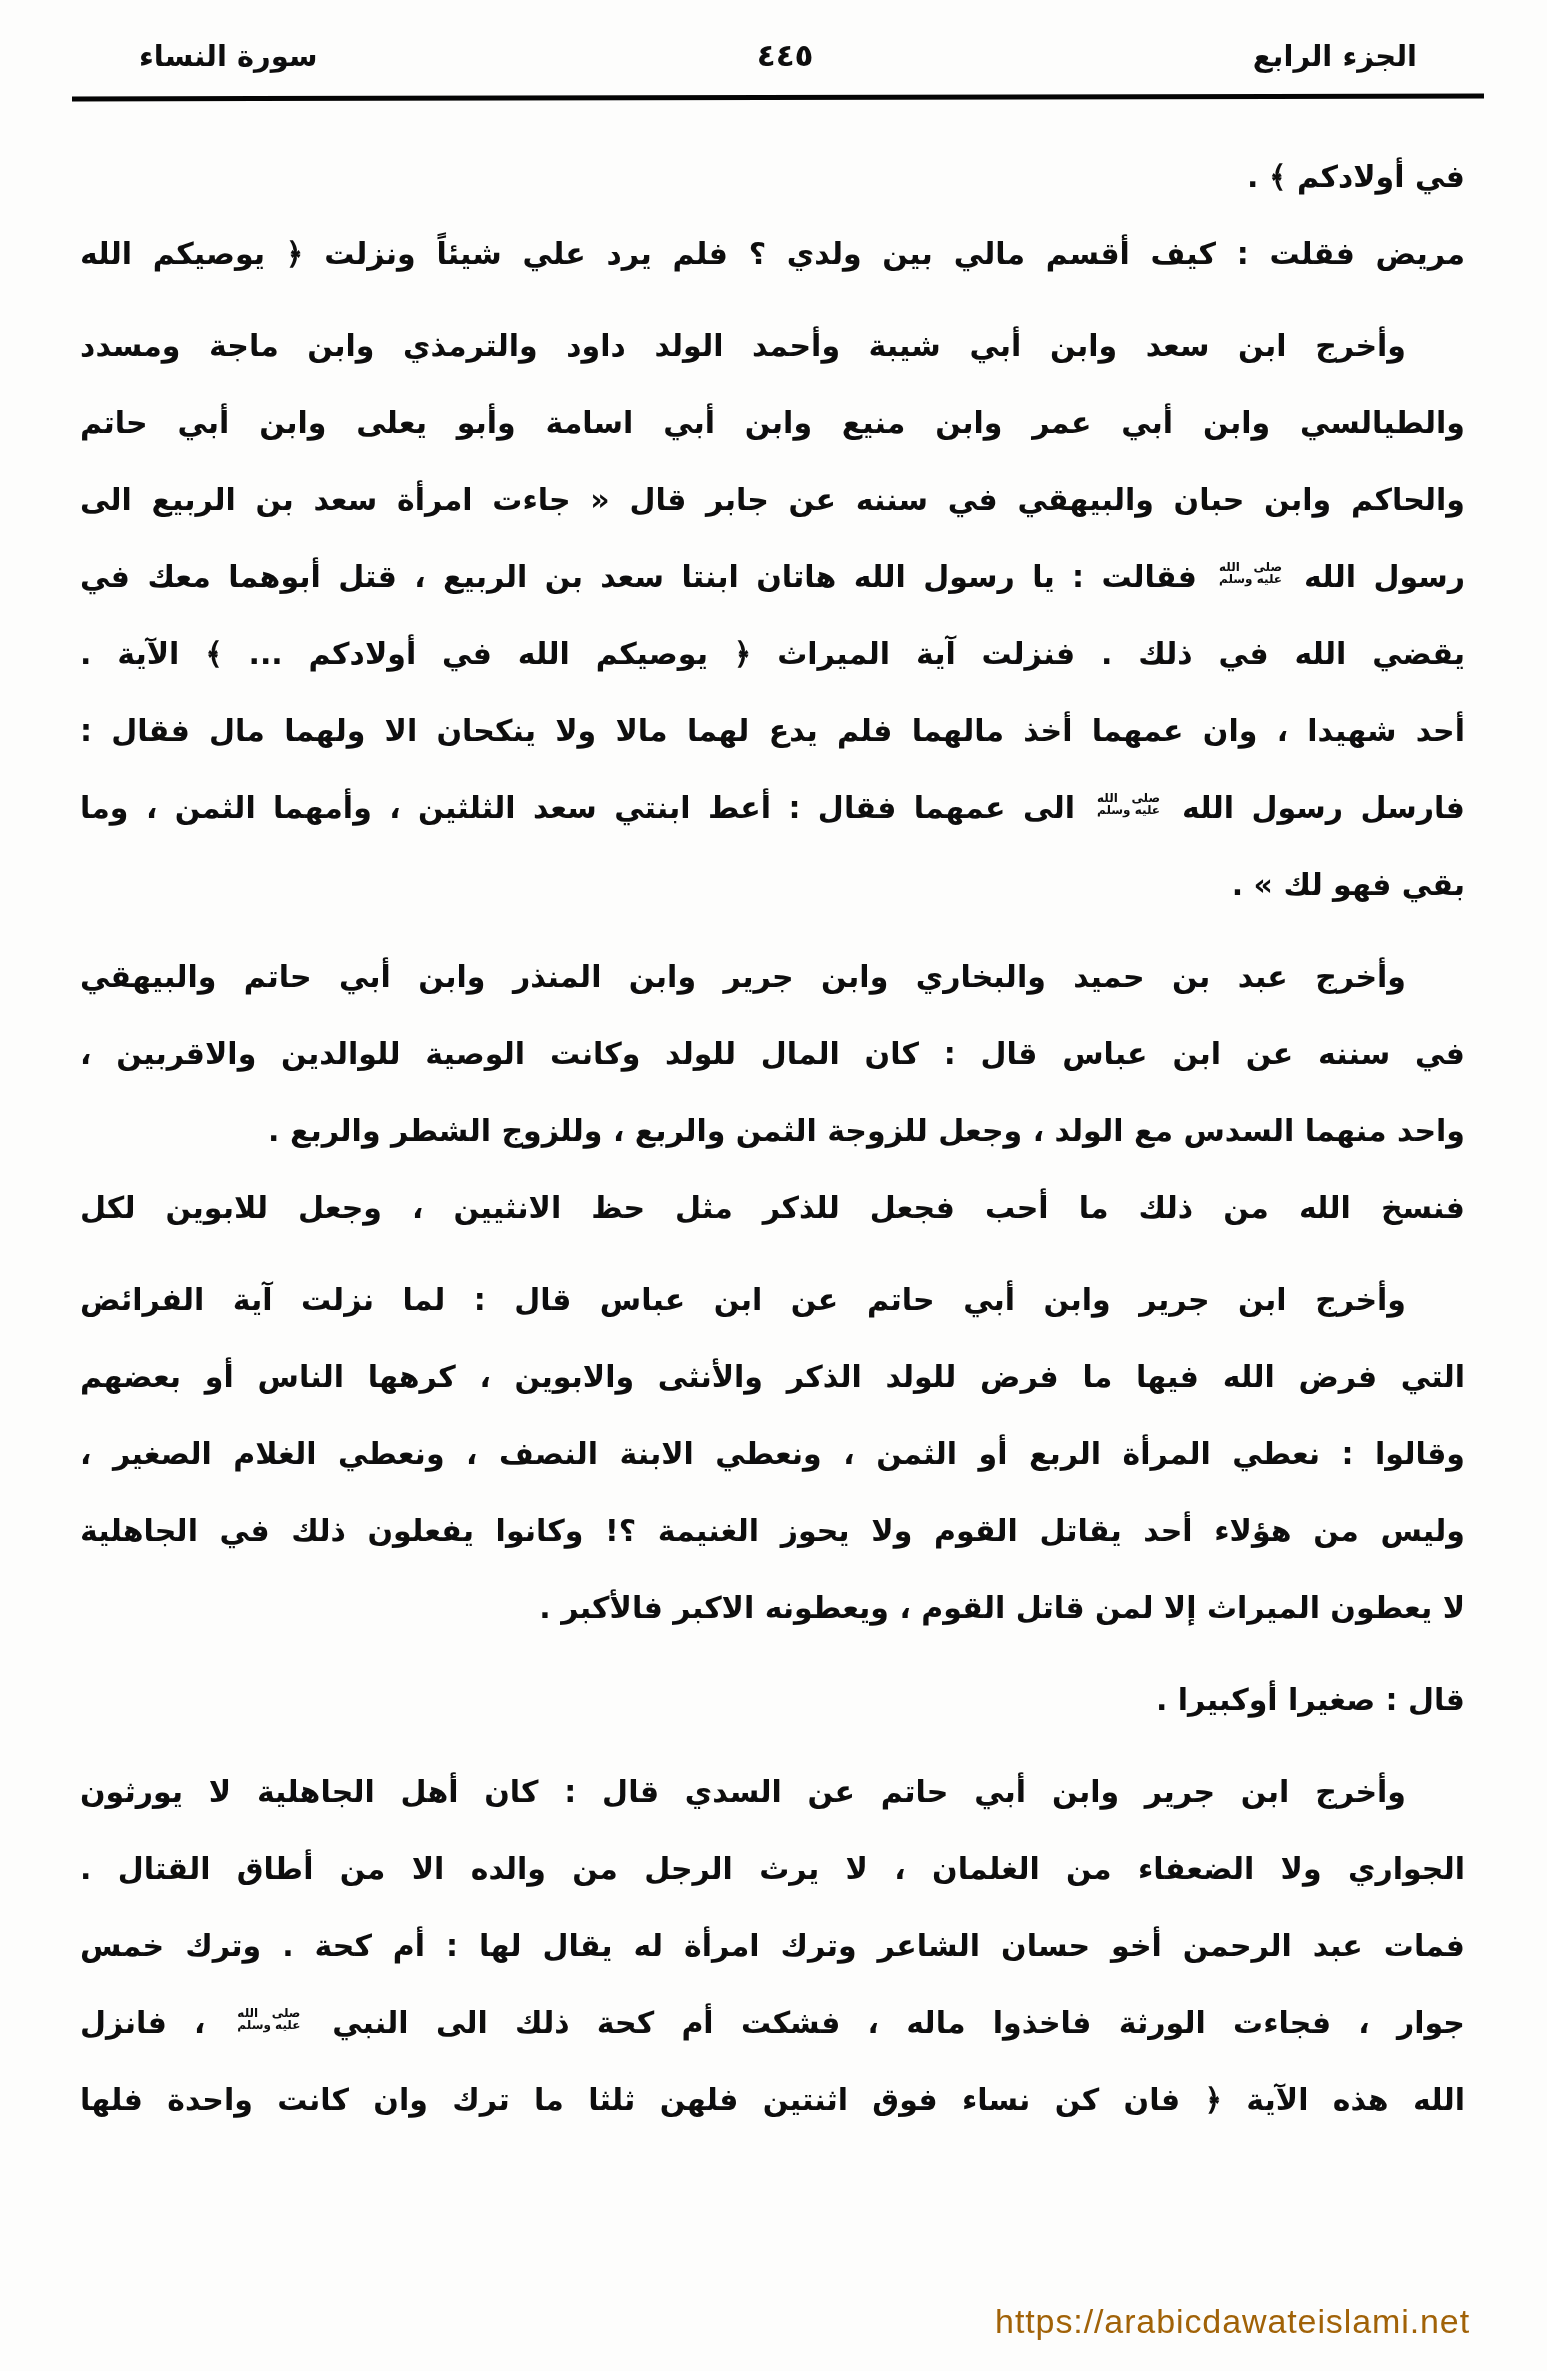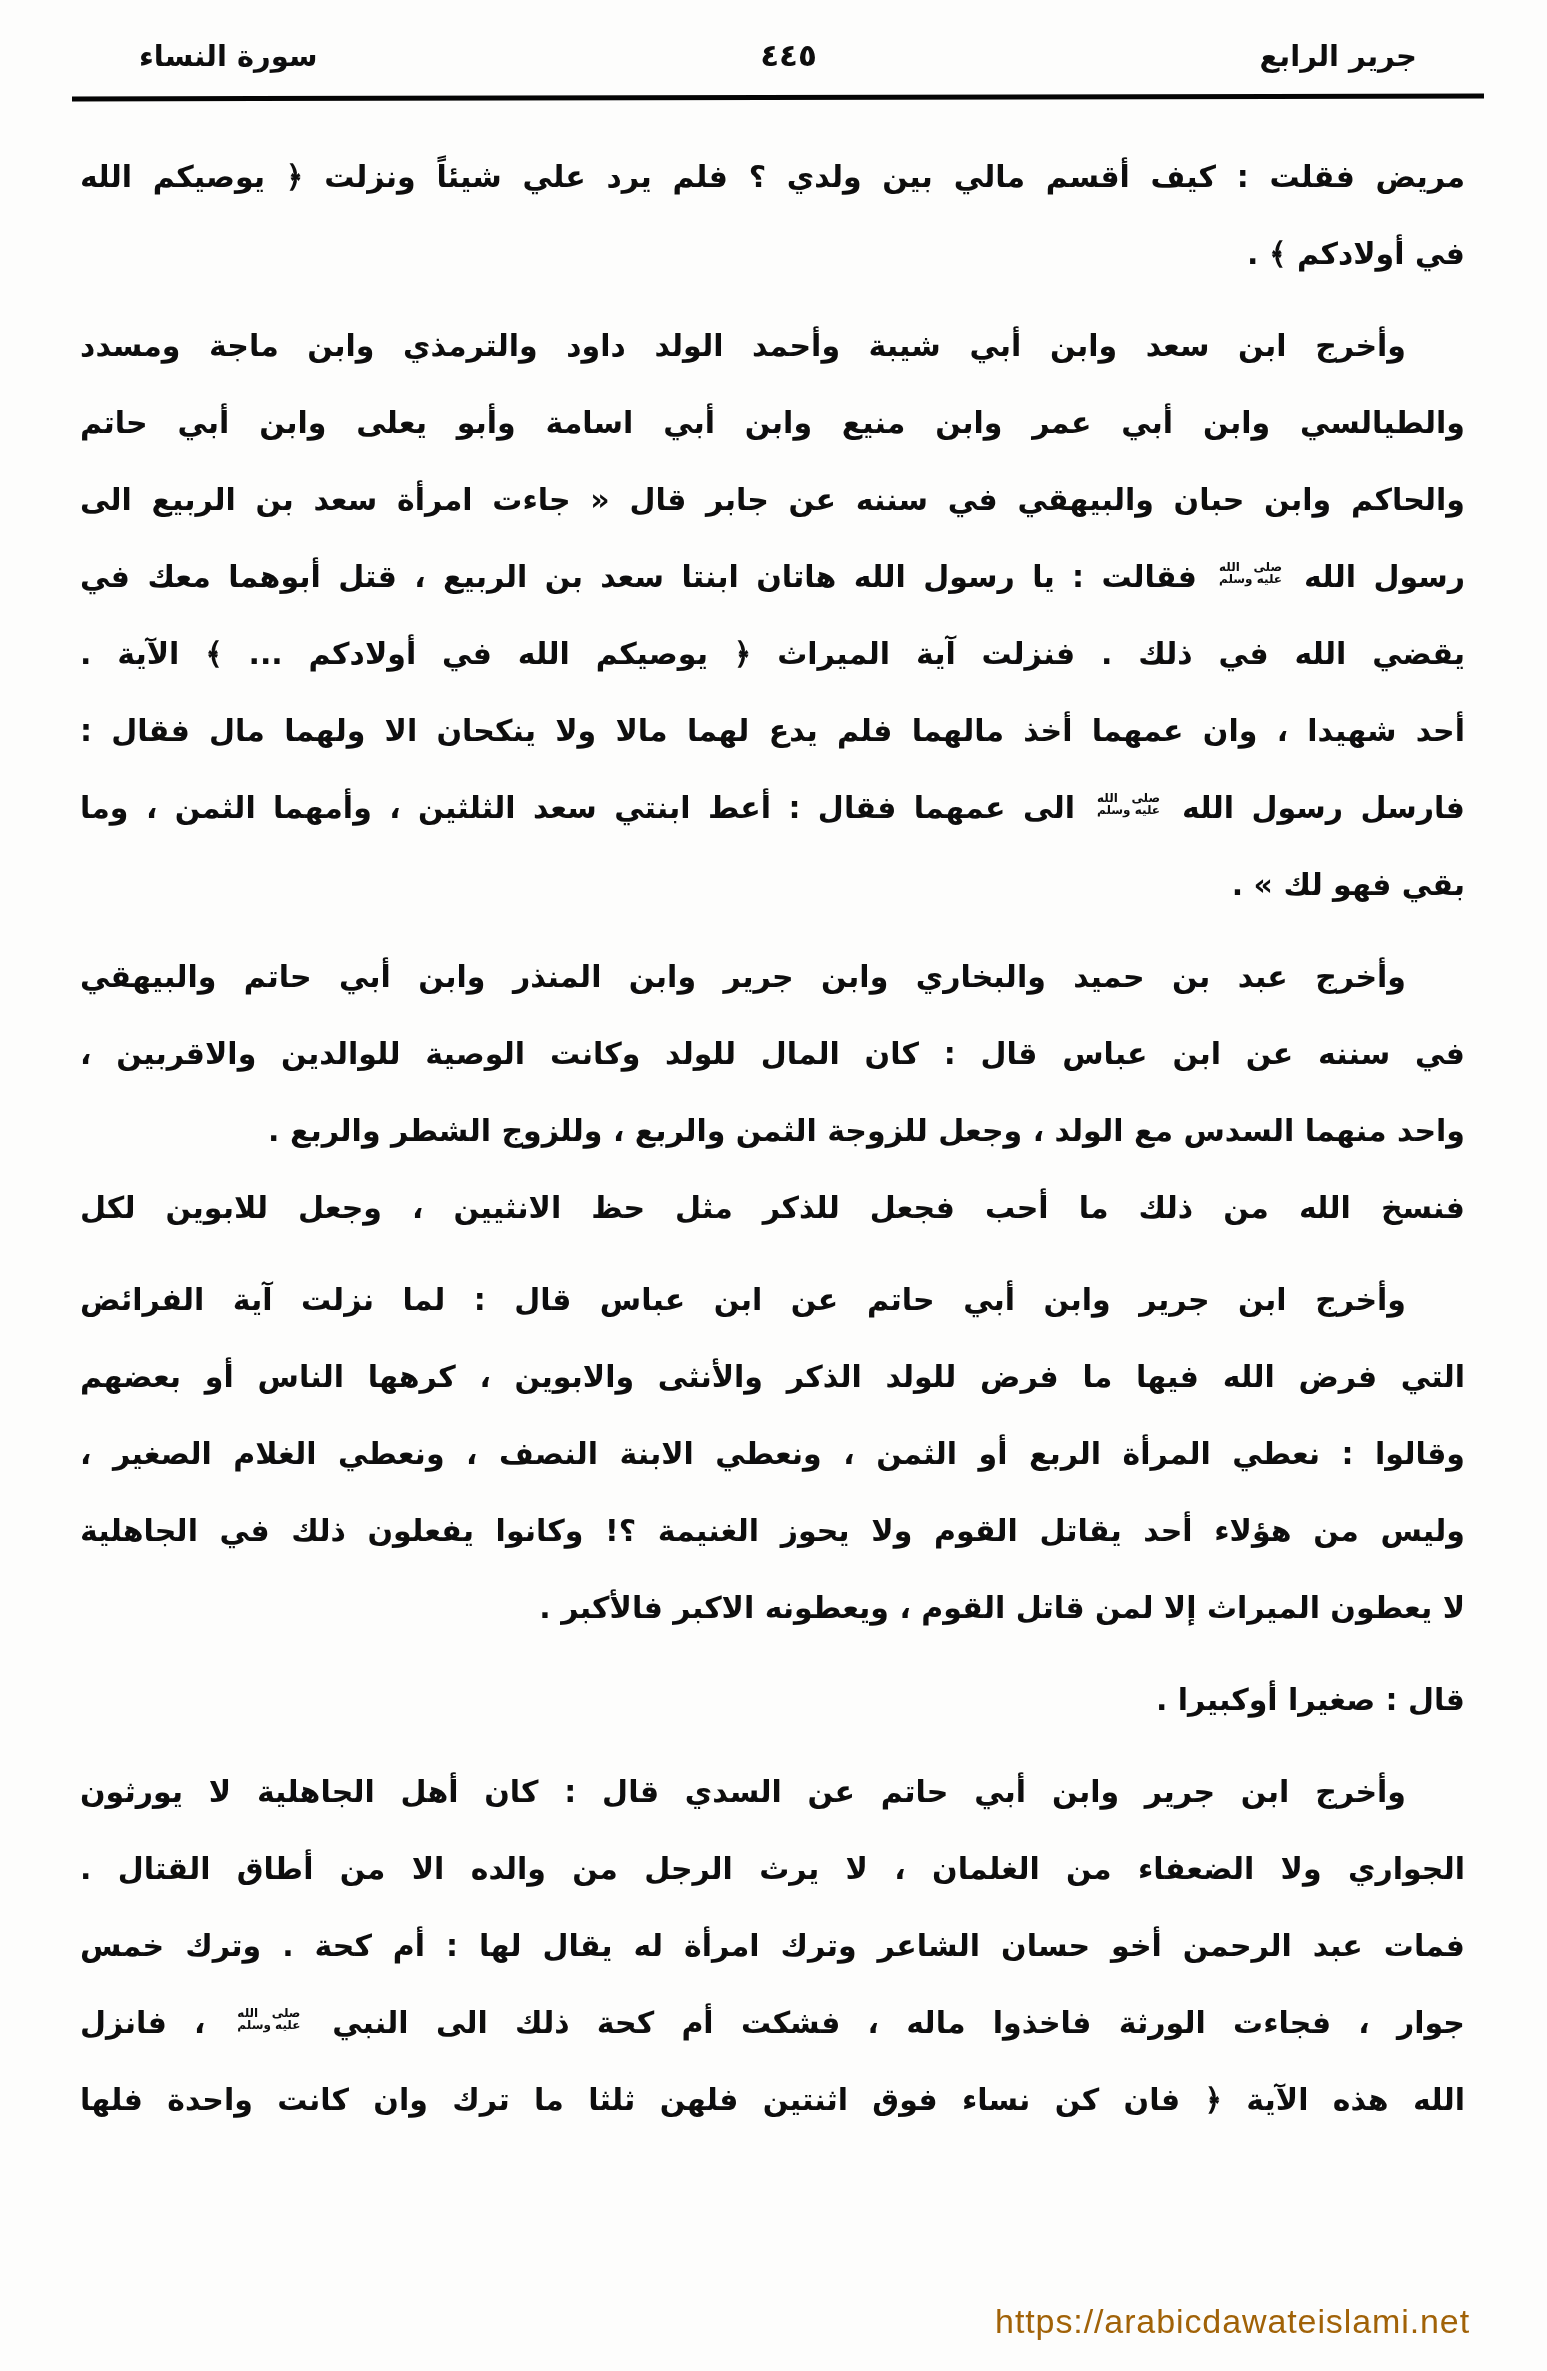--- a/index.html
+++ b/index.html
@@ -74,31 +74,31 @@
     color: #b0b0b0;
     letter-spacing: 0.9px;
   }
 </style>
 </head>
 <body>
 
 <div class="page">
 
   <div class="header">
-    <span>جرير الرابع</span>
+    <span>الجزء الرابع</span>
     <span class="mid">٤٤٥</span>
     <span>سورة النساء</span>
   </div>
 
   <div class="rule"></div>
 
   <div class="page-body">
       <div class="para">
+        <div class="line last-short">في أولادكم ﴾ .</div>
         <div class="line">مريض فقلت : كيف أقسم مالي بين ولدي ؟ فلم يرد علي شيئاً ونزلت ﴿ يوصيكم الله</div>
-        <div class="line last-short">في أولادكم ﴾ .</div>
       </div>
       <div class="para">
         <div class="line first">وأخرج ابن سعد وابن أبي شيبة وأحمد الولد داود والترمذي وابن ماجة ومسدد</div>
         <div class="line">والطيالسي وابن أبي عمر وابن منيع وابن أبي اسامة وأبو يعلى وابن أبي حاتم</div>
         <div class="line">والحاكم وابن حبان والبيهقي في سننه عن جابر قال « جاءت امرأة سعد بن الربيع الى</div>
         <div class="line">رسول الله <span class="saw"><span>صلى الله</span><span>عليه وسلم</span></span> فقالت : يا رسول الله هاتان ابنتا سعد بن الربيع ، قتل أبوهما معك في</div>
         <div class="line">يقضي الله في ذلك . فنزلت آية الميراث ﴿ يوصيكم الله في أولادكم ... ﴾ الآية .</div>
         <div class="line">أحد شهيدا ، وان عمهما أخذ مالهما فلم يدع لهما مالا ولا ينكحان الا ولهما مال فقال :</div>
         <div class="line">فارسل رسول الله <span class="saw"><span>صلى الله</span><span>عليه وسلم</span></span> الى عمهما فقال : أعط ابنتي سعد الثلثين ، وأمهما الثمن ، وما</div>
         <div class="line last-short">بقي فهو لك » .</div>

